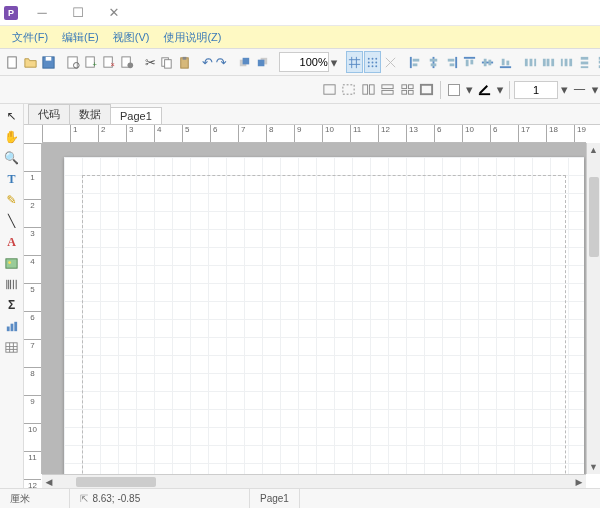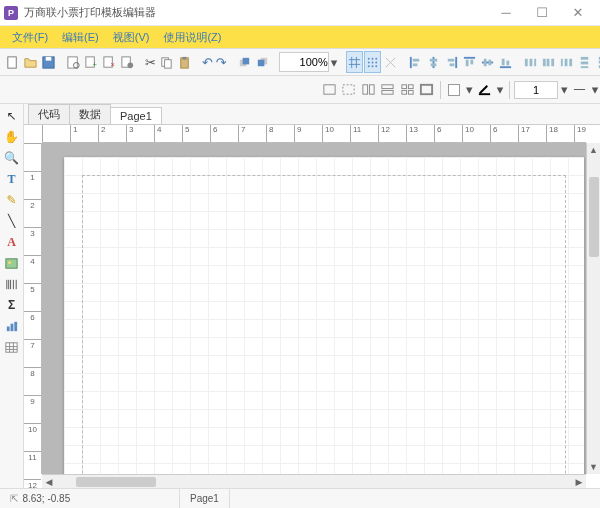--- a/index.html
+++ b/index.html
@@ -2,21 +2,21 @@
 <html><head>
 <meta charset="utf-8">
 <style>
 * { margin: 0; padding: 0; box-sizing: border-box; font-family: "Microsoft YaHei", "SimSun", sans-serif; }
 body { width: 600px; height: 508px; background: #fff; overflow: hidden; font-size: 11px; color: #333; }
 .titlebar { height: 26px; background: #fff; display: flex; align-items: center; padding: 0 4px; border-bottom: 1px solid #e8e8e8; }
 .titlebar .icon { width: 14px; height: 14px; background: #7b4fb0; border-radius: 2px; margin-right: 6px; display: flex; align-items: center; justify-content: center; color: #fff; font-size: 9px; font-weight: bold; }
 .titlebar .title { flex: 1; color: #555; font-size: 11px; }
 .winbtns { display: flex; }
 .winbtn { width: 36px; height: 22px; display: flex; align-items: center; justify-content: center; color: #888; font-size: 13px; cursor: pointer; }
-.menubar { height: 22px; display: flex; align-items: center; padding: 0 6px; gap: 2px; background: #fde047; }
+.menubar { height: 22px; display: flex; align-items: center; padding: 0 6px; gap: 2px; background: #fef9c3; }
 .menuitem { padding: 2px 6px; color: #3a7ab8; font-size: 11px; cursor: pointer; }
 .toolbar { height: 28px; background: #f7f7f7; border-top: 1px solid #ddd; border-bottom: 1px solid #ddd; display: flex; align-items: center; padding: 0 4px; gap: 1px; }
 .tbtn { width: 22px; height: 22px; display: flex; align-items: center; justify-content: center; border: 1px solid transparent; cursor: pointer; font-size: 13px; color: #555; }
 .tbtn.active { background: #d6e8f7; border-color: #99c3e6; }
 .tsep { width: 1px; height: 18px; background: #ccc; margin: 0 3px; }
 .zoominp { width: 50px; height: 20px; font-size: 11px; text-align: right; border: 1px solid #ccc; }
 .toolbar2 { height: 28px; background: #f7f7f7; border-bottom: 1px solid #ddd; display: flex; align-items: center; padding-left: 320px; gap: 1px; }
 .numinp { width: 44px; height: 18px; font-size: 11px; text-align: center; border: 1px solid #ccc; }
 .workspace { display: flex; height: 384px; }
 .lefttools { width: 24px; background: #f7f7f7; border-right: 1px solid #ddd; display: flex; flex-direction: column; align-items: center; padding-top: 2px; gap: 1px; }
@@ -44,21 +44,20 @@
 .statusbar .cell.unit { width: 70px; }
 .statusbar .cell.coord { width: 180px; }
 svg { width: 15px; height: 15px; }
 .colorsq { display: inline-block; width: 12px; height: 12px; border: 1px solid #999; }
 </style>
 </head>
 <body>
 
 <div class="titlebar">
   <div class="icon">P</div>
-  <div class="title">万商联小票打印模板编辑器</div>
   <div class="winbtns">
     <div class="winbtn">─</div>
     <div class="winbtn">☐</div>
     <div class="winbtn">✕</div>
   </div>
 </div>
 
 <div class="menubar">
   <div class="menuitem">文件(F)</div>
   <div class="menuitem">编辑(E)</div>
@@ -403,18 +402,19 @@
         <div class="arr">◀</div>
         <div class="thumb"></div>
         <div style="flex:1"></div>
         <div class="arr">▶</div>
       </div>
     </div>
   </div>
 </div>
 
 <div class="statusbar">
+  <div class="cell unit">厘米</div>
   <div class="cell coord">
     <span style="margin-right:4px;color:#888">⇱</span>
     <span>8.63; -0.85</span>
   </div>
   <div class="cell">Page1</div>
 </div>
 
 </body></html>

